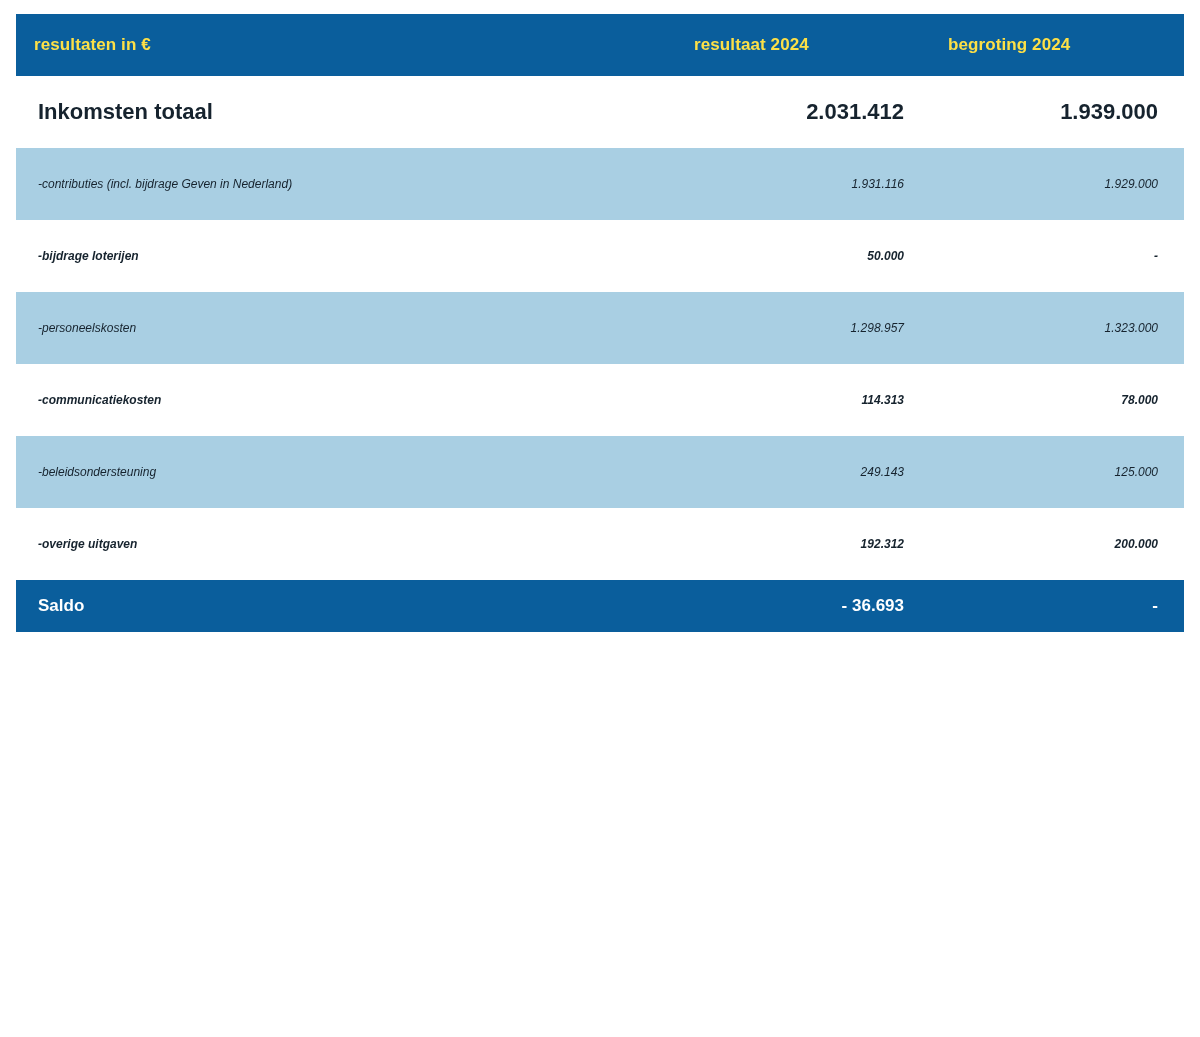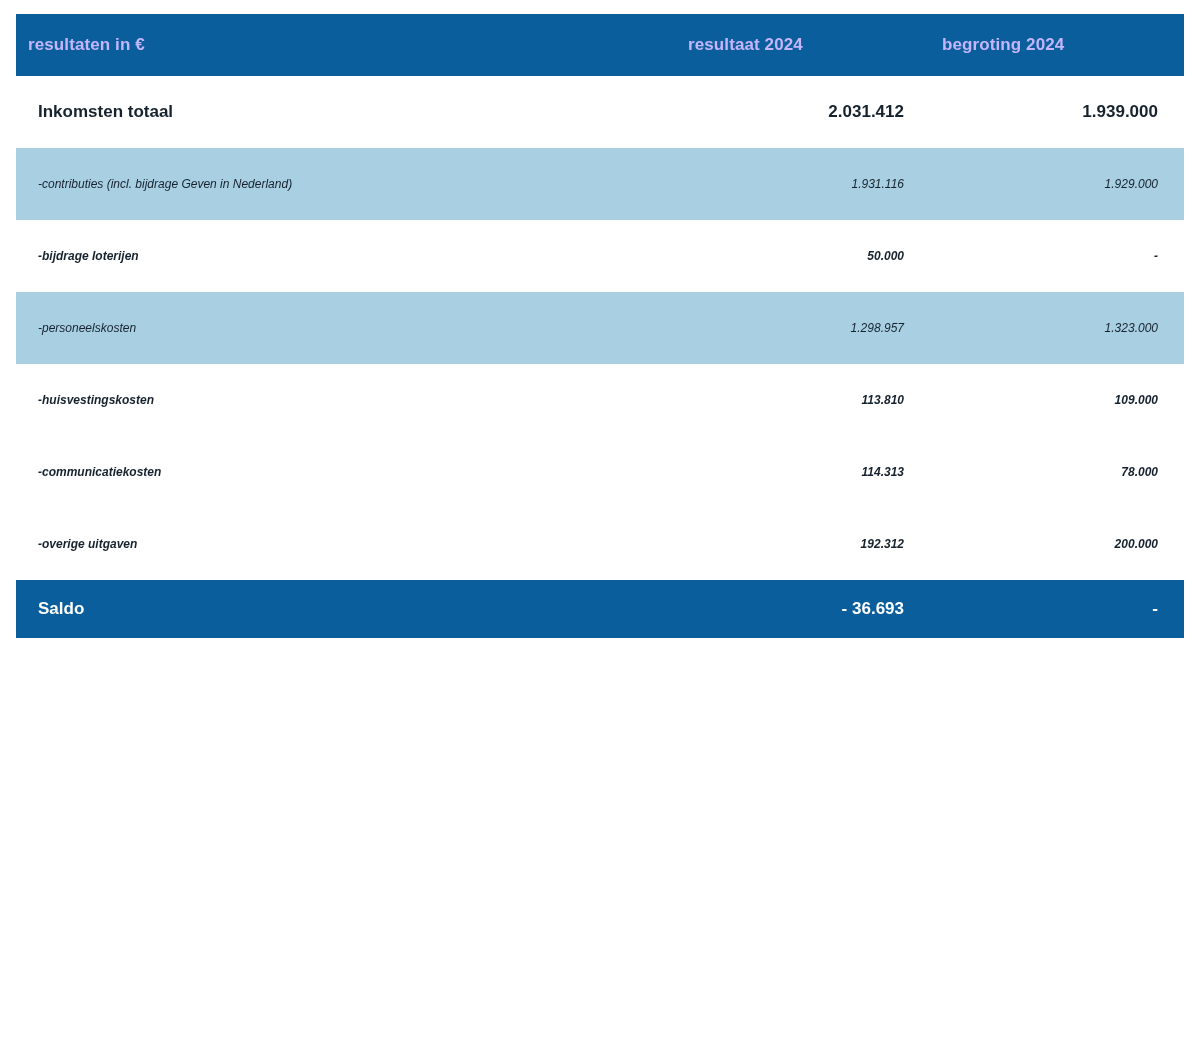--- a/index.html
+++ b/index.html
@@ -25,25 +25,25 @@
     width: 1168px;
     border-collapse: collapse;
     table-layout: fixed;
   }
   table.fin col.c-label { width: 660px; }
   table.fin col.c-val   { width: 254px; }
   table.fin col.c-val2  { width: 254px; }
 
   thead th {
     background: #0a5e9c;
-    color: #c4b5fd;
+    color: #fde047;
     font-size: 17px;
     font-weight: bold;
     height: 62px;
-    padding: 0 12px;
+    padding: 0 18px;
     vertical-align: middle;
     letter-spacing: 0.1px;
   }
   thead th.label { text-align: left; }
   thead th.num { text-align: left; padding-right: 26px; }
 
   tbody td {
     font-size: 12px;
     height: 72px;
     padding: 0 22px;
@@ -53,31 +53,31 @@
   tbody td.num {
     text-align: right;
     padding-right: 26px;
   }
   tr.alt td { background: #a9cfe3; }
   tr.plain td { background: #ffffff; font-weight: bold; }
 
   tr.total td {
     font-weight: bold;
     font-style: normal;
-    font-size: 17px;
+    font-size: 22px;
   }
   tr.detail td {
     font-style: italic;
   }
   tr.saldo td {
     background: #0a5e9c;
     color: #ffffff;
     font-weight: bold;
     font-size: 17px;
-    height: 58px;
+    height: 52px;
   }
   tr.detail td.label { padding-left: 22px; }
   tr.detail.indent td.label { padding-left: 28px; }
 
   .footline {
     width: 1168px;
     height: 5px;
     background: #ffffff;
   }
 </style>
@@ -113,28 +113,28 @@
           <td class="label">-bijdrage loterijen</td>
           <td class="num">50.000</td>
           <td class="num">-</td>
         </tr>
         <tr class="alt detail">
           <td class="label">-personeelskosten</td>
           <td class="num">1.298.957</td>
           <td class="num">1.323.000</td>
         </tr>
         <tr class="plain detail">
-          <td class="label">-huisvestingskosten</td>
-          <td class="num">113.810</td>
-          <td class="num">109.000</td>
-        </tr>
-        <tr class="plain detail">
           <td class="label">-communicatiekosten</td>
           <td class="num">114.313</td>
           <td class="num">78.000</td>
+        </tr>
+        <tr class="alt detail">
+          <td class="label">-beleidsondersteuning</td>
+          <td class="num">249.143</td>
+          <td class="num">125.000</td>
         </tr>
         <tr class="plain detail">
           <td class="label">-overige uitgaven</td>
           <td class="num">192.312</td>
           <td class="num">200.000</td>
         </tr>
         <tr class="saldo">
           <td class="label">Saldo</td>
           <td class="num">- 36.693</td>
           <td class="num">-</td>

